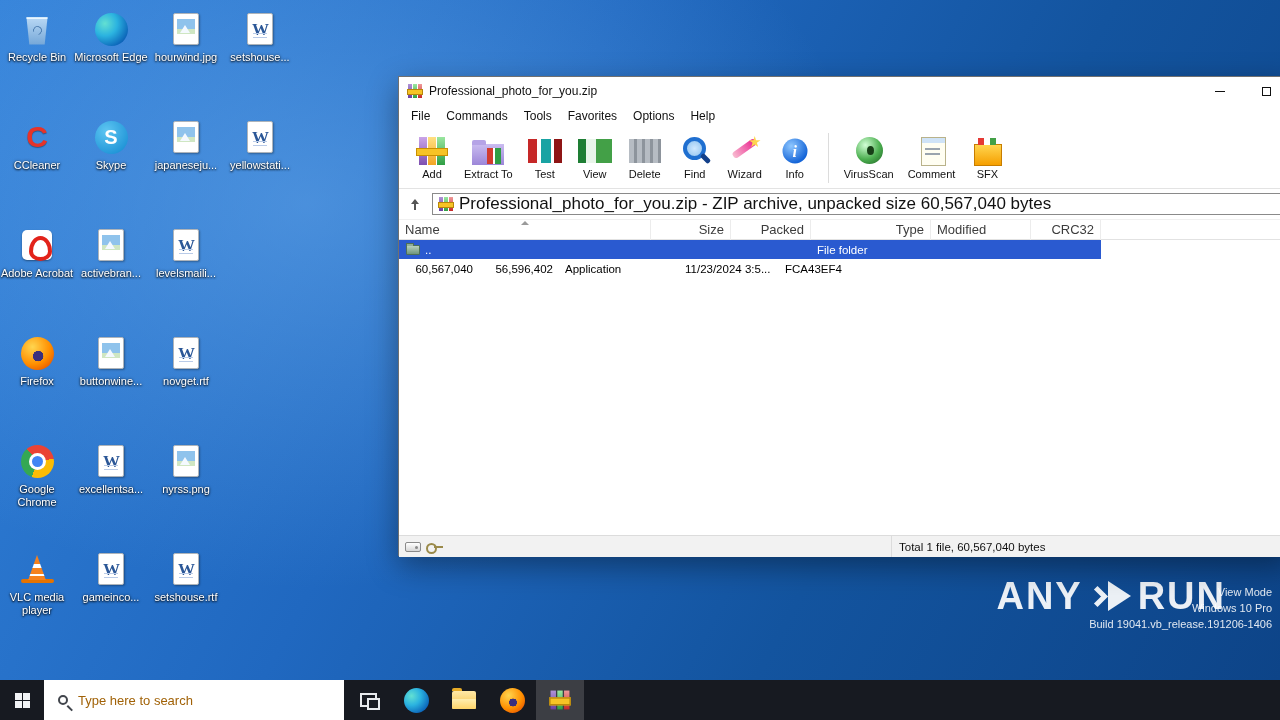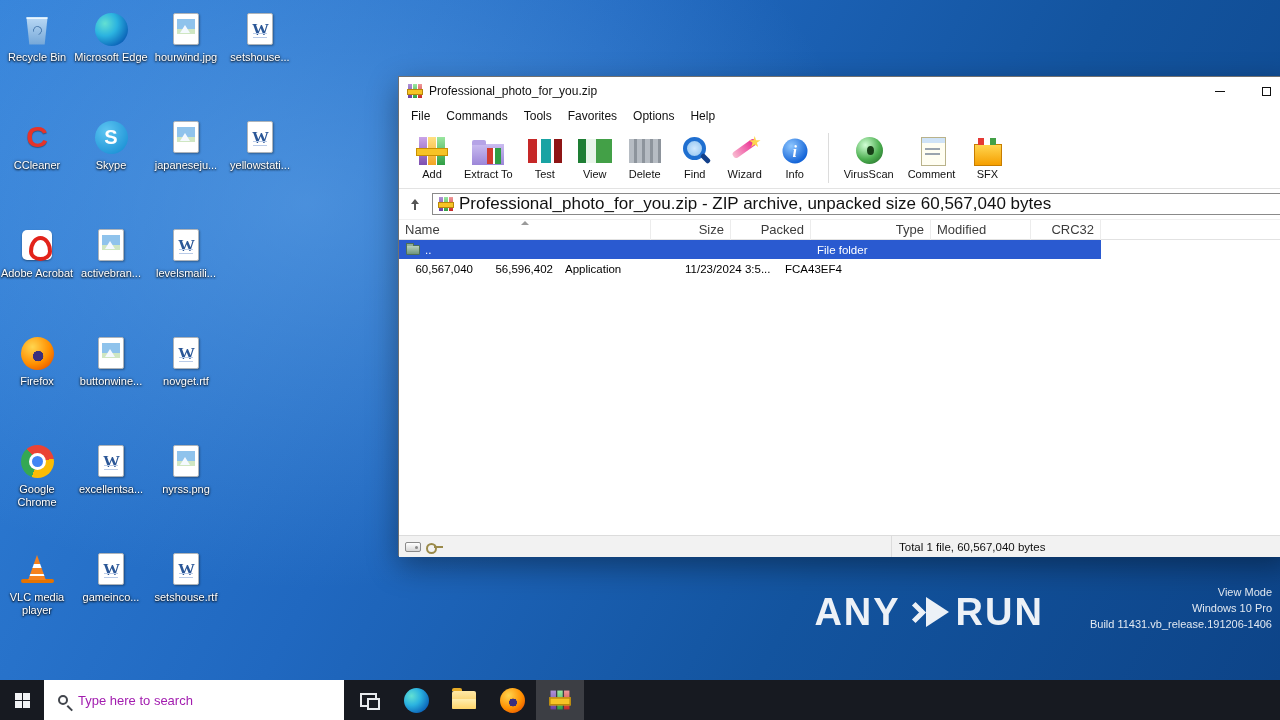--- a/index.html
+++ b/index.html
@@ -123,21 +123,21 @@
   .sb-key::after{content:"";position:absolute;left:8px;top:5px;width:9px;height:2px;background:#9a8a4a;box-shadow:6px 2px 0 -1px #9a8a4a}
   .sb-right{position:absolute;left:492px;right:0;top:0;bottom:0;border-left:1px solid #dcdcdc;display:flex;align-items:center;padding-left:7px}
   
   .taskbar{position:absolute;left:0;bottom:0;width:1280px;height:40px;background:#171a21;display:flex;align-items:stretch;z-index:60;color:#e8eaed}
   .tb-start{width:44px;display:flex;align-items:center;justify-content:center;cursor:pointer}
   .win-logo{width:15px;height:15px;display:grid;grid-template-columns:7px 7px;grid-template-rows:7px 7px;gap:1px}
   .win-logo i{background:#f2f4f6}
   .tb-search{width:300px;background:#fff;display:flex;align-items:center;gap:10px;padding-left:14px;cursor:text}
   .mag{width:10px;height:10px;border:2px solid #41454c;border-radius:50%;position:relative;flex:0 0 auto}
   .mag::after{content:"";position:absolute;left:8px;top:8px;width:7px;height:2px;background:#41454c;transform:rotate(45deg);transform-origin:0 0}
-  .tb-search-text{font-size:13px;color:#a21caf;white-space:nowrap}
+  .tb-search-text{font-size:13px;color:#a16207;white-space:nowrap}
   .tb-app{width:48px;display:flex;align-items:center;justify-content:center;cursor:pointer}
   .tb-app.active{background:rgba(255,255,255,.16)}
   .sm-ball{width:25px;height:25px}
   .tv-ico{width:17px;height:14px;border:2px solid #e8eaed;position:relative;background:transparent}
   .tv-ico::after{content:"";position:absolute;right:-5px;bottom:-5px;width:9px;height:8px;border:2px solid #e8eaed;background:#171a21}
   .fold{width:24px;height:18px;background:linear-gradient(#ffe9a8,#f7c243);border-radius:2px;position:relative}
   .fold::before{content:"";position:absolute;left:0;top:-3px;width:10px;height:3px;background:#e8ac27;border-radius:2px 2px 0 0}
   .fold::after{content:"";position:absolute;left:0;right:0;bottom:0;height:10px;background:linear-gradient(#ffeeb0,#ffd468);border-radius:1px}
   .tb-right{margin-left:auto;display:flex;align-items:center;gap:15px;padding-right:6px}
   .chev{width:8px;height:8px;border-left:2px solid #e8eaed;border-top:2px solid #e8eaed;transform:rotate(45deg) translateY(2px);cursor:pointer}
@@ -146,21 +146,21 @@
   .net{position:relative;width:14px;height:11px;border:1.5px solid #e8eaed;cursor:pointer}
   .net::after{content:"";position:absolute;left:3px;bottom:-4px;width:5px;height:2px;background:#e8eaed}
   .spk{position:relative;width:0;height:0;border:5px solid transparent;border-right:7px solid #e8eaed;margin-left:4px;cursor:pointer}
   .spk::before{content:"";position:absolute;left:-9px;top:-3px;width:4px;height:6px;background:#e8eaed}
   .spk::after{content:"";position:absolute;left:4px;top:-6px;width:5px;height:12px;border-right:2px solid #e8eaed;border-radius:0 8px 8px 0}
   .clock{display:flex;flex-direction:column;align-items:center;justify-content:center;font-size:11px;line-height:14px;cursor:pointer}
   .ac{width:15px;height:13px;border:1.5px solid #e8eaed;border-radius:2px;position:relative;cursor:pointer}
   .ac::after{content:"";position:absolute;left:2px;top:3px;width:8px;height:1.5px;background:#e8eaed;box-shadow:0 3px 0 #e8eaed}
   .show-desk{width:5px;height:40px;border-left:1px solid rgba(255,255,255,.28);cursor:pointer}
   
-  .watermark{position:absolute;right:8px;bottom:48px;display:flex;flex-direction:row;align-items:flex-end;color:rgba(255,255,255,.92)}
+  .watermark{position:absolute;right:8px;bottom:48px;display:flex;flex-direction:column;align-items:flex-end;color:rgba(255,255,255,.92)}
   .wm-brand{display:flex;align-items:center;gap:7px;font-weight:bold;font-size:38px;line-height:40px;letter-spacing:2px;margin-right:46px}
   .wm-logo{display:flex;align-items:center;gap:3px}
   .wm-chev{width:15px;height:15px;border-top:5px solid rgba(255,255,255,.92);border-right:5px solid rgba(255,255,255,.92);transform:rotate(45deg)}
   .wm-tri{width:0;height:0;border-top:15px solid transparent;border-bottom:15px solid transparent;border-left:23px solid rgba(255,255,255,.92)}
   .wm-lines{margin-top:-32px;text-align:right;font-size:11px;line-height:16px;color:rgba(255,255,255,.88)}
 </style>
 </head>
 <body>
 
 <div class="desktop">
@@ -309,21 +309,21 @@
       <span>ANY</span>
       <span class="wm-logo">
           <span class="wm-chev"></span>
           <span class="wm-tri"></span>
         </span>
       <span>RUN</span>
     </div>
     <div class="wm-lines">
       <div>View Mode</div>
       <div>Windows 10 Pro</div>
-      <div>Build 11431.vb_release.191206-1406</div>
+      <div>Build 19041.vb_release.191206-1406</div>
     </div>
   </div>
 
   <div class="win">
     <div class="titlebar">
       <span class="winrar-ico"></span>
       <span class="title-text">Professional_photo_for_you.zip</span>
       <span class="cap-btns">
         <span class="cap-btn">
             <span class="glyph-min"></span>

